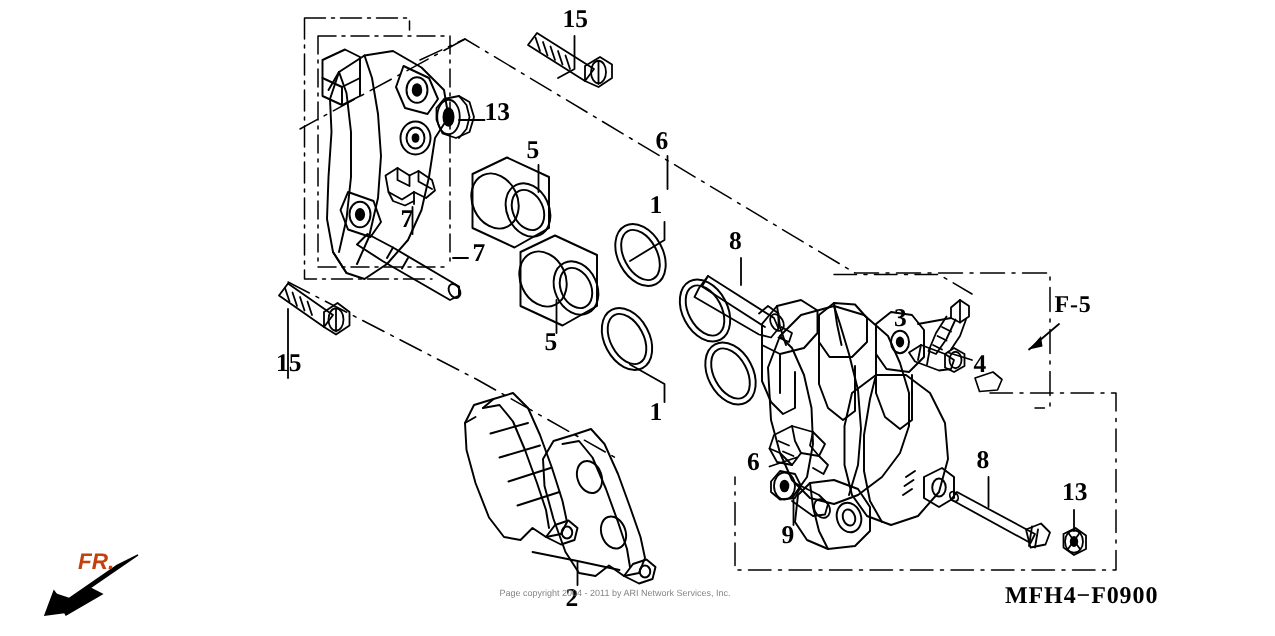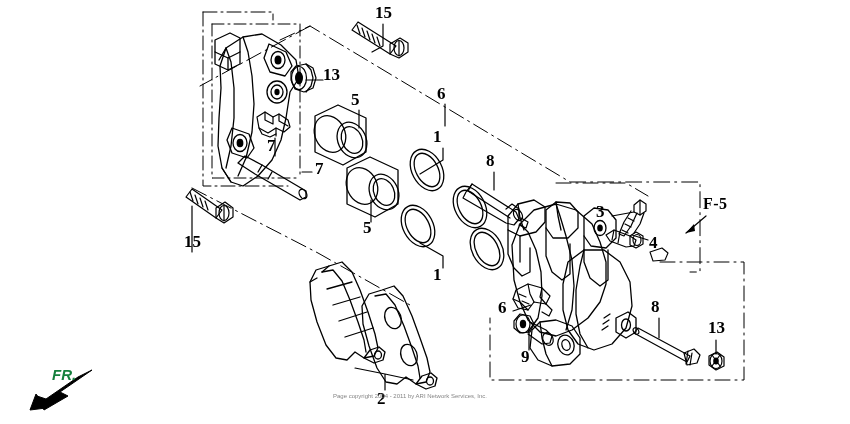--- a/index.html
+++ b/index.html
@@ -6,21 +6,21 @@
   body{width:850px;height:424px;overflow:hidden;
        font-family:"Liberation Serif",serif;color:#000;}
   #stage{position:relative;width:850px;height:424px;background:#fff;}
   #art{position:absolute;inset:0;}
   .lbl{position:absolute;font-family:"Liberation Serif",serif;font-weight:bold;
        color:#000000;line-height:1;white-space:nowrap;}
   .num{font-size:17px;}
   .f4{font-size:16px;letter-spacing:.5px;}
   .partno{font-size:16px;letter-spacing:.6px;}
   .frtxt{position:absolute;font-family:"Liberation Sans",sans-serif;font-weight:bold;
-         font-size:15px;font-style:italic;color:#15803d;}
+         font-size:15px;font-style:italic;color:#c2410c;}
   .wmark{position:absolute;font-family:"Liberation Sans",sans-serif;font-size:6px;
          color:#6f6f6f;white-space:nowrap;opacity:.85;}
 </style>
 </head>
 <body>
 
 <div id="stage">
 
   <svg id="art" viewBox="0 0 850 424" xmlns="http://www.w3.org/2000/svg">
     <rect x="0" y="0" width="850" height="424" fill="#ffffff"></rect>
@@ -307,18 +307,19 @@
   <div class="lbl num" style="left:323px;top:66px">13</div>
   <div class="lbl num" style="left:437px;top:85px">6</div>
   <div class="lbl num" style="left:315px;top:160px">7</div>
   <div class="lbl num" style="left:708px;top:319px">13</div>
   <div class="lbl num" style="left:651px;top:298px">8</div>
   <div class="lbl num" style="left:375px;top:4px">15</div>
   <div class="lbl num" style="left:184px;top:233px">15</div>
 
   <div class="lbl f4" style="left:703px;top:196px">F-5</div>
 
+  <div class="lbl partno" style="left:670px;top:390px">MFH4−F0900</div>
 
   <div class="frtxt" style="left:52px;top:366px">FR.</div>
 
   <div class="wmark" style="left:333px;top:393px">Page copyright 2004 - 2011 by ARI Network Services, Inc.</div>
 
 </div>
 
 </body></html>

